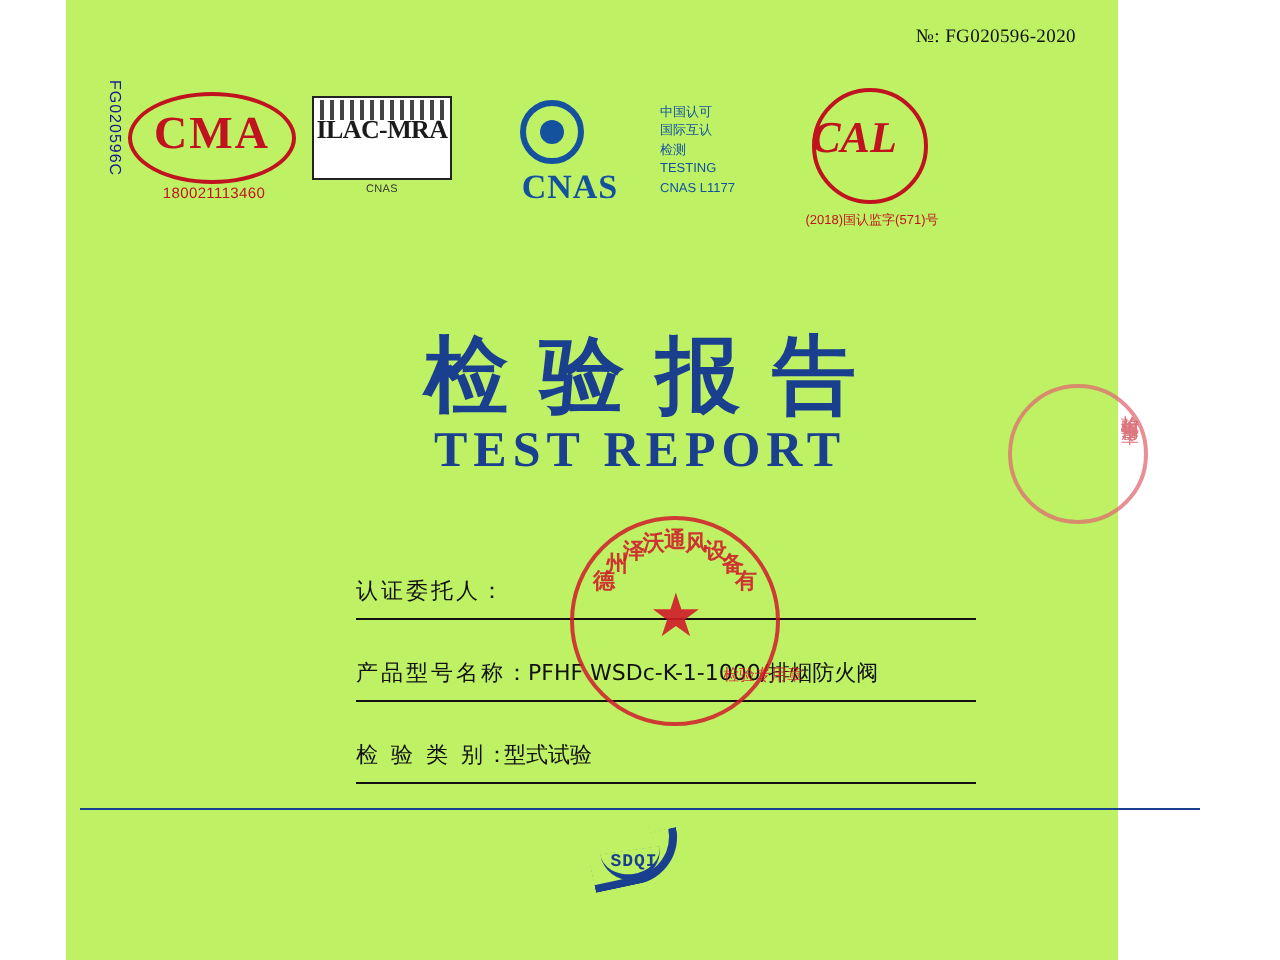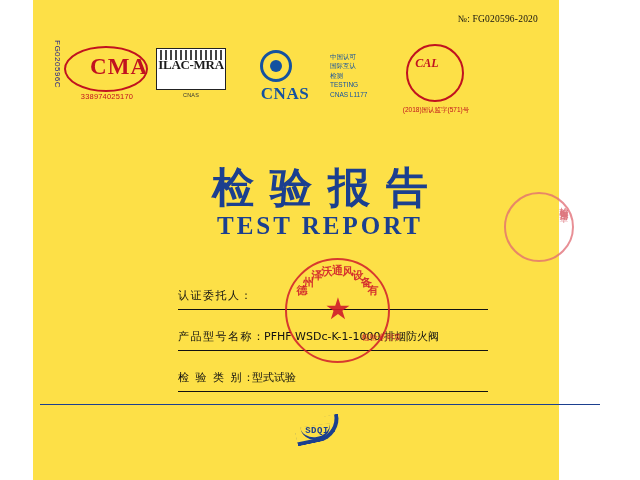--- a/index.html
+++ b/index.html
@@ -10,21 +10,21 @@
   body {
     width: 640px;
     height: 480px;
     overflow: hidden;
     font-family: "Liberation Sans", sans-serif;
   }
   .page {
     position: relative;
     width: 592px;
     height: 480px;
-    background: #fde047;
+    background: #bef264;
   }
   .side-bar {
     position: absolute;
     top: 0;
     width: 33px;
     height: 480px;
     background: #ffffff;
   }
   .side-bar.left { left: 0; }
   .side-bar.right { right: 0; }
@@ -77,21 +77,21 @@
     left: 0; top: 0;
     width: 84px; height: 46px;
     border: 2px solid #c1121f;
     border-radius: 50%;
     box-sizing: border-box;
   }
   .cma-text {
     position: absolute;
     left: 0; top: 8px;
     width: 84px;
-    text-align: right;
+    text-align: center;
     font-size: 23px;
     font-weight: bold;
     color: #c1121f;
     font-family: "Liberation Serif", serif;
     letter-spacing: 1px;
   }
   .cma-num {
     position: absolute;
     left: -2px;
     top: 46px;
@@ -214,21 +214,21 @@
     width: 58px; height: 58px;
     border-radius: 50%;
     border: 2.5px solid #c1121f;
     box-sizing: border-box;
   }
   .cal-inner {
     position: absolute;
     left: 0; top: 14px;
     width: 58px;
     text-align: center;
-    font-size: 12px;
+    font-size: 22px;
     font-weight: bold;
     color: #c1121f;
     font-family: "Liberation Serif", serif;
     font-style: italic;
   }
   .cal-sub {
     position: absolute;
     left: -8px;
     top: 64px;
     width: 92px;
@@ -472,21 +472,21 @@
     <span>FG020596-2020</span>
   </div>
 
   <div class="logos">
 
     <div class="vert-code">FG020596C</div>
 
     <div class="cma">
       <div class="cma-ellipse"></div>
       <div class="cma-text">CMA</div>
-      <div class="cma-num">338974025170</div>
+      <div class="cma-num">180021113460</div>
     </div>
 
     <div class="ilac">
       <div class="ilac-box"></div>
       <div class="ilac-bars">
         <span style="left:0"></span>
           <span style="left:5px"></span>
           <span style="left:10px"></span>
         <span style="left:15px"></span>
           <span style="left:20px"></span>

